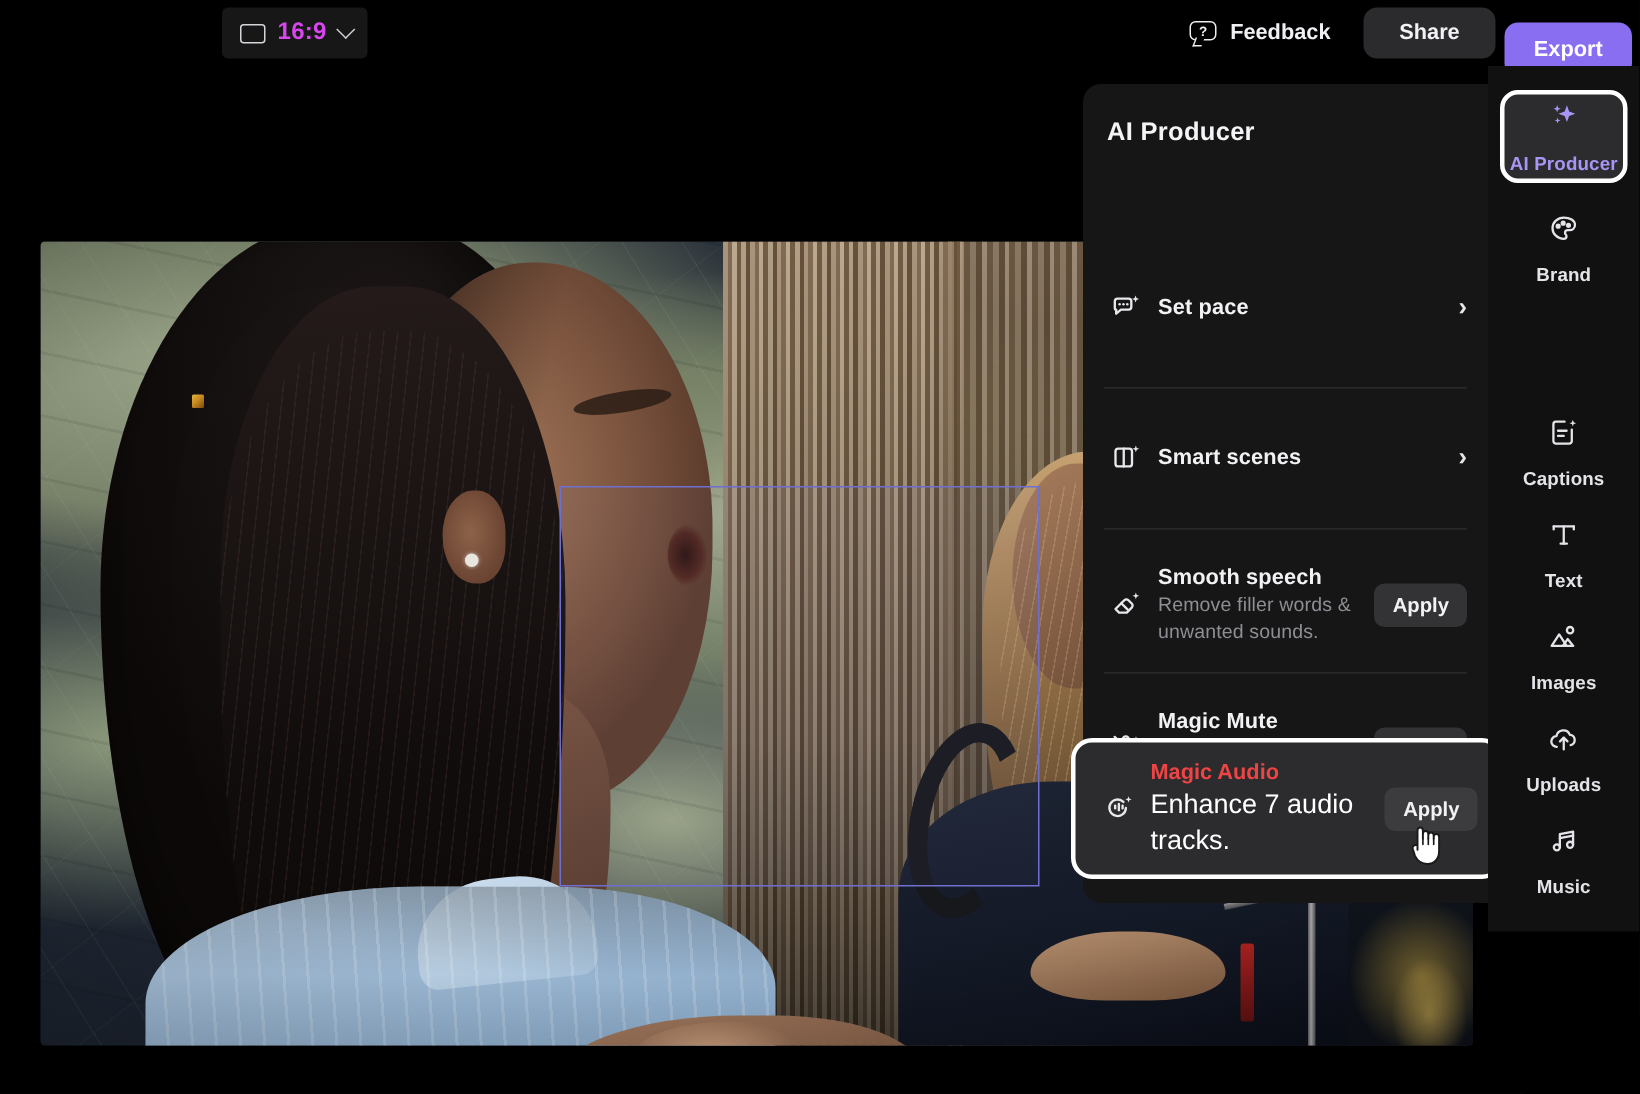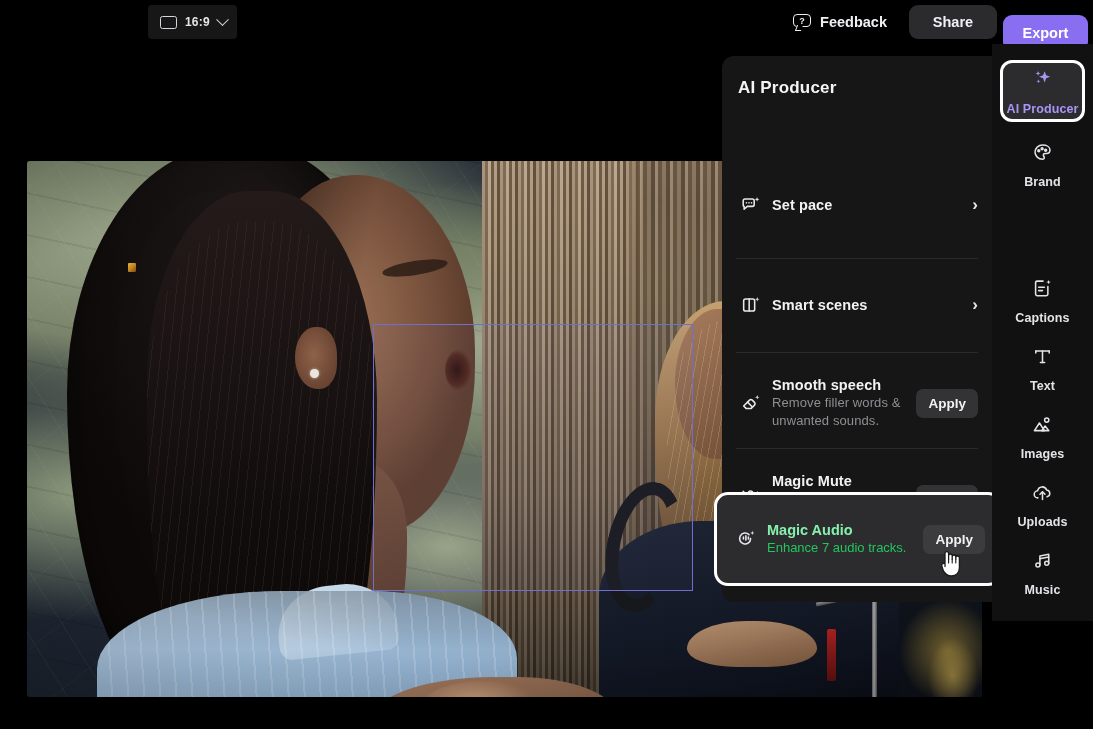--- a/index.html
+++ b/index.html
@@ -12,21 +12,21 @@
   #app { position: relative; width: 1093px; height: 729px; background: #000; }
 
   
   .topbar { position: absolute; left: 0; top: 0; width: 1093px; height: 44px; background: #000; }
 
   .ratio-chip {
     position: absolute; left: 148px; top: 5px;
     height: 34px; padding: 0 10px 0 12px;
     display: flex; align-items: center; gap: 8px;
     background: #171717; border-radius: 4px;
-    color: #e5e5e5; font-size: 12px; font-weight: 700; letter-spacing: .2px;
+    color: #d946ef; font-size: 16px; font-weight: 700; letter-spacing: .2px;
   }
   .ratio-chip .frame-icon {
     width: 17px; height: 13px; border: 1.6px solid #d6d6dc; border-radius: 2.5px;
   }
   .chev { width: 9px; height: 9px; border-right: 1.7px solid #cfcfd6; border-bottom: 1.7px solid #cfcfd6;
           transform: rotate(45deg) translate(-2px,-2px); }
 
   .feedback-btn {
     position: absolute; right: 196px; top: 5px; height: 34px;
     display: flex; align-items: center; gap: 9px; padding: 0 10px;
@@ -210,22 +210,22 @@
   .div1 { top: 202px; }
   .div2 { top: 296px; }
   .div3 { top: 392px; }
 
   
   .magic-card { position:absolute; left:714px; top:492px; width:288px; height:94px;
     background:#2c2c2e; border: 3px solid #ffffff; border-radius: 14px;
     display:flex; align-items:center; padding: 0 14px; }
   .magic-card .ic { width: 30px; flex:0 0 30px; display:flex; align-items:center; justify-content:center; }
   .magic-card .txt { flex:1 1 auto; padding-left: 6px; }
-  .magic-card .ttl { color:#86efac; font-size: 14.5px; font-weight: 700; margin-bottom: 3px; }
-  .magic-card .sub { color:#22c55e; font-size: 13px; line-height: 1.36; }
+  .magic-card .ttl { color:#ef4444; font-size: 14.5px; font-weight: 700; margin-bottom: 3px; }
+  .magic-card .sub { color:#ffffff; font-size: 18px; line-height: 1.36; }
   .magic-card .apply-btn { background:#3c3c3f; }
 
   .cursor { position:absolute; left:936px; top:544px; width:30px; height:34px; }
 
   
   .rail { position:absolute; right:0; top:44px; width:101px; height:577px; background:#111111; }
   .rail-item { position:absolute; left:8px; width:85px; height:62px;
     display:flex; flex-direction:column; align-items:center; justify-content:center; gap:7px;
     border-radius: 12px; cursor:pointer; }
   .rail-item .lbl { font-size: 12.5px; font-weight: 700; color:#e3e3e8; letter-spacing:.1px; }

